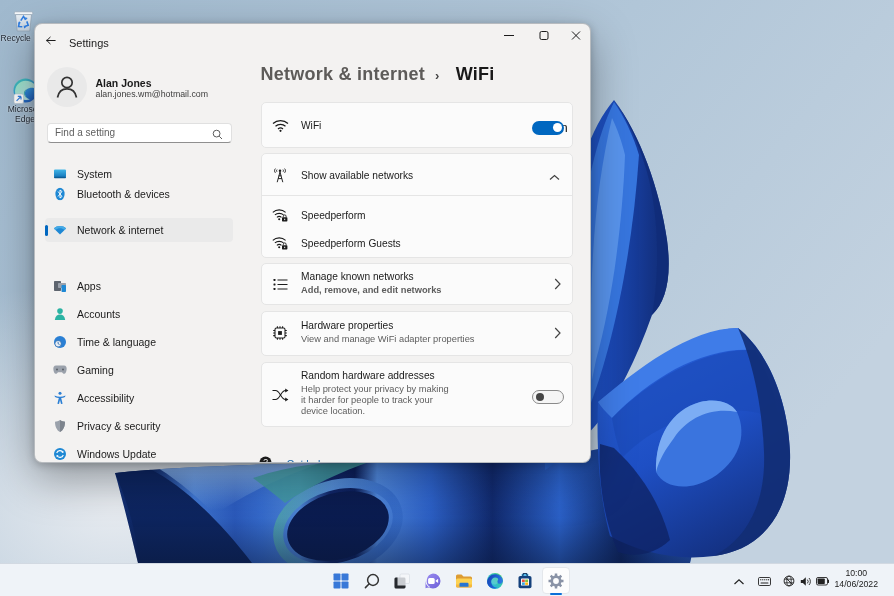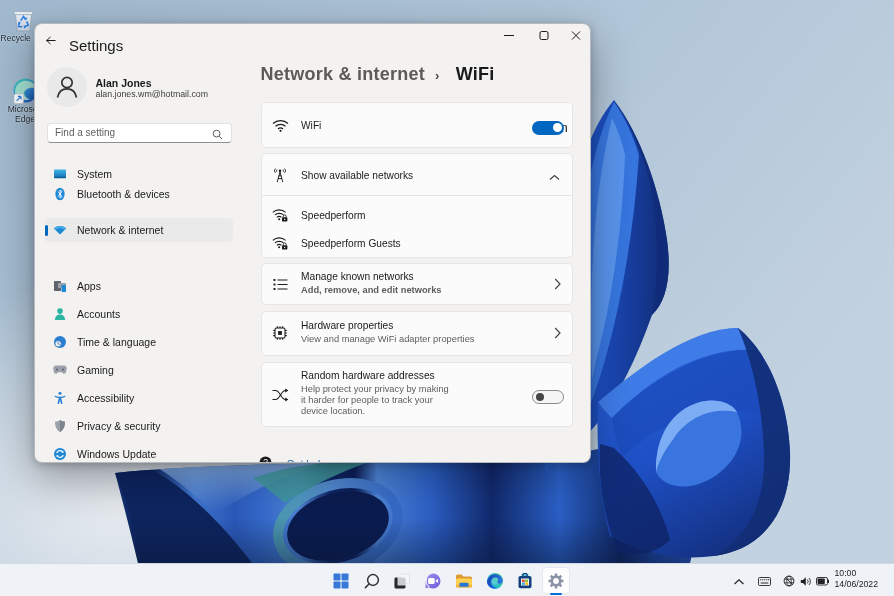--- a/index.html
+++ b/index.html
@@ -14,21 +14,21 @@
   
   .dicon{position:absolute;width:64px;text-align:center;color:#1c2430;font-size:8.5px;white-space:nowrap;
     text-shadow:0 0 2px rgba(255,255,255,.8);}
   .dicon svg{display:block;margin:0 auto;}
 
   
   #win{position:absolute;left:33.5px;top:22.5px;width:557px;height:440.5px;
     background:#f3f2f1;border-radius:8px;overflow:hidden;
     box-shadow:0 2px 8px rgba(0,0,0,.22), 0 16px 44px rgba(0,0,0,.34);
     border:1px solid rgba(110,120,130,.45);}
-  #titlebar-text{position:absolute;left:34.5px;top:13px;font-size:15px;color:#1b1b1b;}
+  #titlebar-text{position:absolute;left:34.5px;top:13px;font-size:11px;color:#1b1b1b;}
   .cap{position:absolute;top:4px;width:22px;height:15px;color:#222;}
 
   
   .name{position:absolute;left:61px;top:53px;font-size:10.5px;font-weight:bold;color:#1a1a1a;}
   .mail{position:absolute;left:61px;top:65.5px;font-size:8.8px;color:#404040;}
   #search{position:absolute;left:12.5px;top:99.5px;width:185px;height:20px;background:#fff;
     border:1px solid #e0e0e0;border-bottom:1px solid #8f8f8f;border-radius:4px;
     font-size:10px;color:#5f5f5f;line-height:18px;padding-left:7px;}
   .nav{position:absolute;left:10.5px;width:188px;height:24px;border-radius:4px;
     font-size:10.5px;color:#1b1b1b;line-height:24px;}
@@ -52,21 +52,21 @@
   .tog-on::after{content:"";position:absolute;right:2.5px;top:2.5px;width:9px;height:9px;border-radius:50%;background:#fff;}
   .tog-off{position:absolute;left:497.5px;width:32px;height:14px;border-radius:7.5px;background:#f5f5f5;border:1px solid #8a8a8a;}
   .tog-off::after{content:"";position:absolute;left:2.5px;top:2.2px;width:8.5px;height:8.5px;border-radius:50%;background:#454545;}
   .onoff{position:absolute;font-size:13px;color:#1a1a1a;margin-left:39px;}
 
   
   #taskbar{position:absolute;left:0;top:563px;width:894px;height:33px;background:#eff3f8;
     border-top:1px solid rgba(190,200,212,.6);}
   .tbi{position:absolute;top:0;width:30px;height:33px;}
   .tbi svg{position:absolute;left:50%;top:50%;transform:translate(-50%,-50%);}
-  #clock{position:absolute;right:16px;top:3.5px;text-align:left;font-size:8.7px;color:#1b1b1b;line-height:11.5px;}
+  #clock{position:absolute;right:16px;top:3.5px;text-align:center;font-size:8.7px;color:#1b1b1b;line-height:11.5px;}
 </style>
 </head>
 <body>
 <div id="stage">
 
   <svg id="wall" viewBox="0 0 894 596" preserveAspectRatio="none">
     <defs>
       <linearGradient id="sky" x1="0" y1="0" x2="1" y2="0.55">
         <stop offset="0" stop-color="#a0b9ce"></stop>
         <stop offset="0.55" stop-color="#b1c6d8"></stop>

